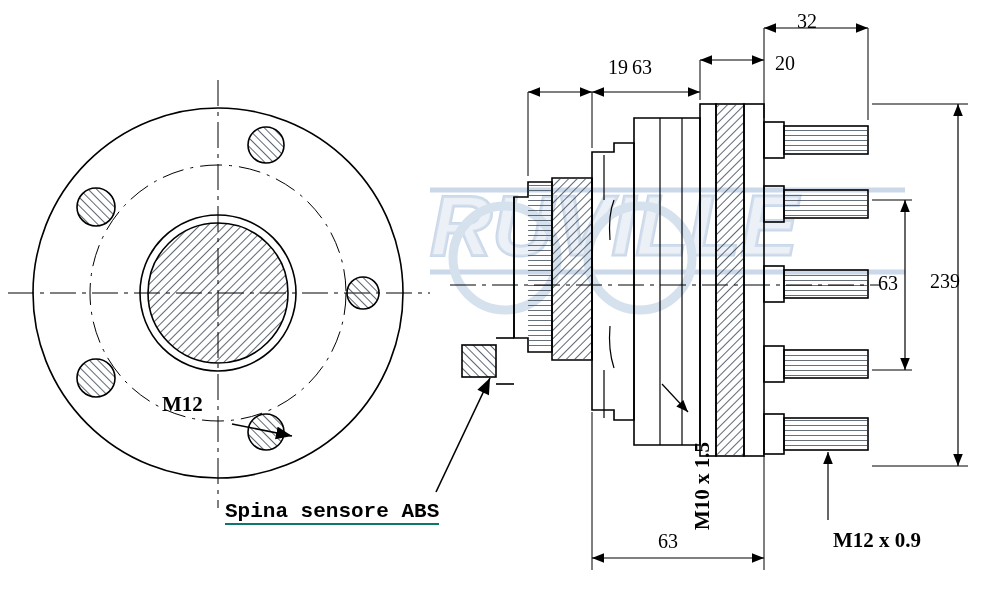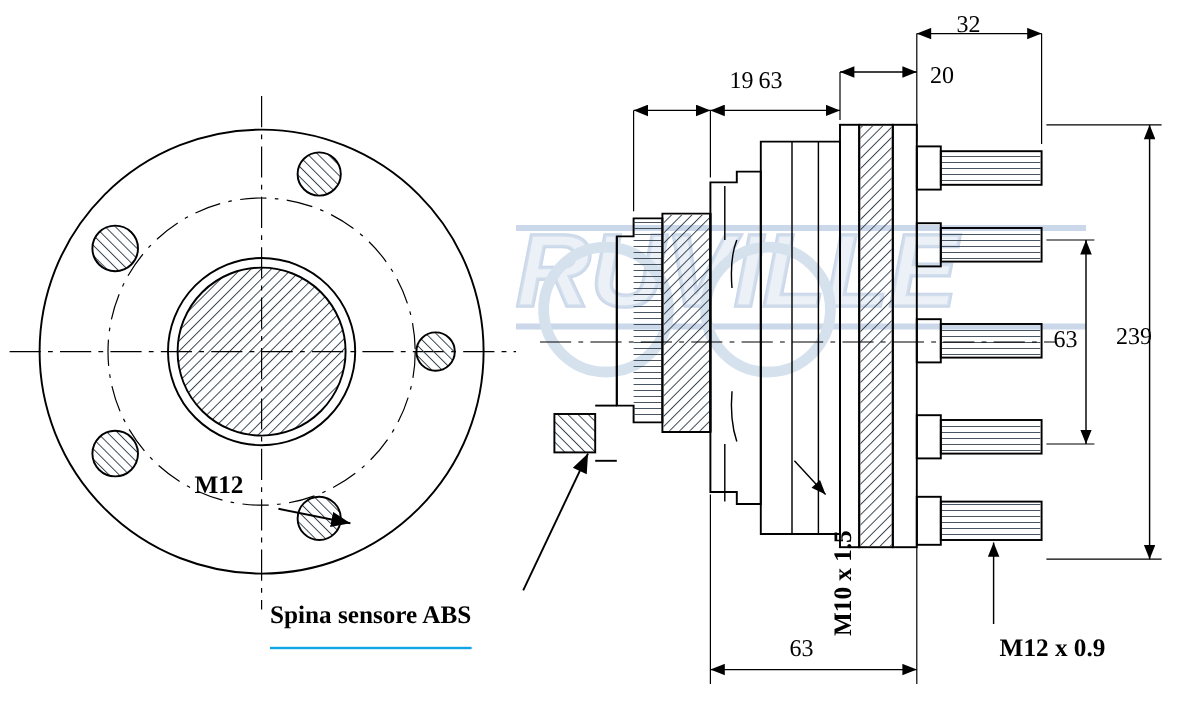--- a/index.html
+++ b/index.html
@@ -34,22 +34,23 @@
   }
   .lbl-bold {
     font-weight: bold;
     font-size: 21px;
   }
   .rot90 {
     transform-origin: 0 0;
     transform: rotate(-90deg);
   }
   .underline {
-    border-bottom: 2px solid #0ea5e9;
-    padding-bottom: 14px;
+    border-bottom: 2px solid #0f766e;
+    padding-bottom: 0;
+    font-family: Liberation Mono, monospace;
   }
 </style>
 </head>
 <body>
 
 <div id="root">
 
   <svg class="svg-layer" viewBox="0 0 1000 593">
     <g opacity="0.85">
 

